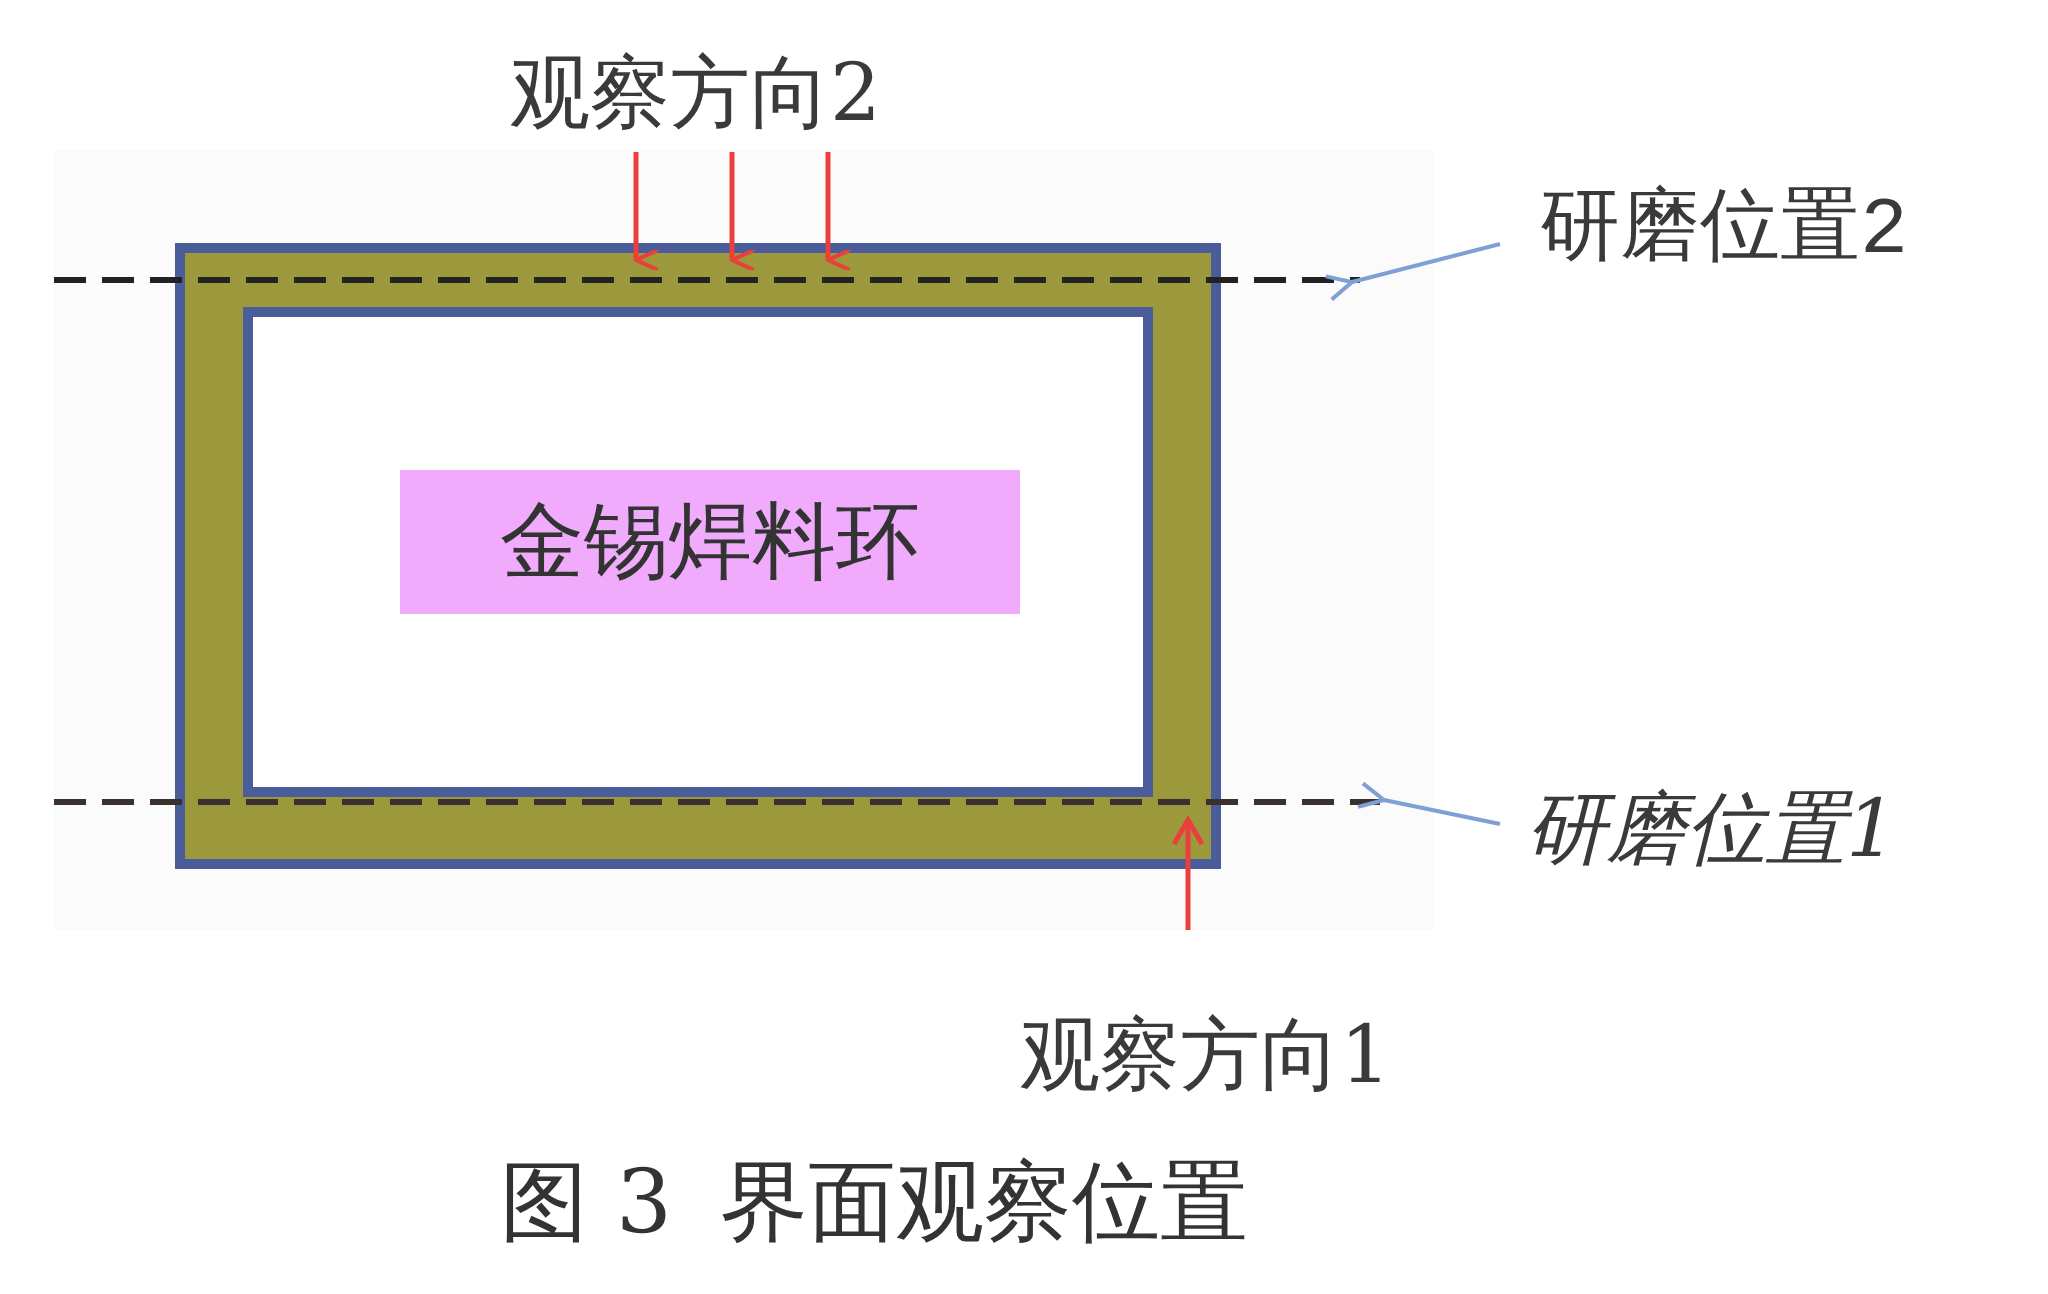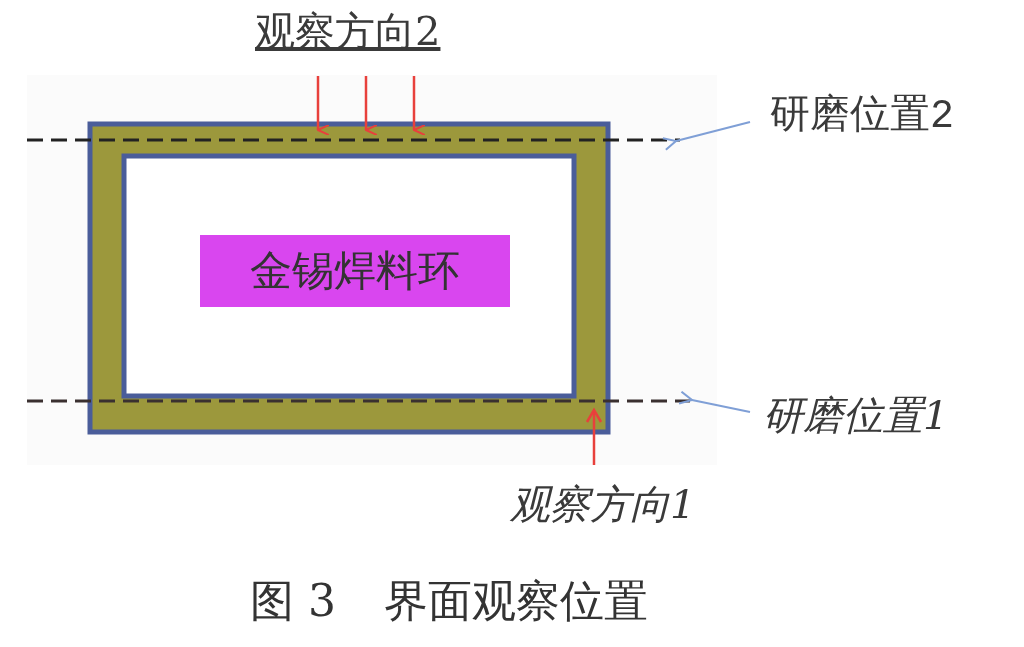--- a/index.html
+++ b/index.html
@@ -1,24 +1,24 @@
 <!DOCTYPE html>
 <html><head>
 <meta charset="utf-8">
 <style>
   html,body{margin:0;padding:0;background:#ffffff;}
   body{width:1024px;height:647px;position:relative;overflow:hidden;
        font-family:"DejaVu Serif","Liberation Serif",serif;color:#333;}
   .panel{position:absolute;left:27px;top:75px;width:690px;height:390px;background:#fbfbfb;}
   svg{position:absolute;left:0;top:0;}
   .lbl{position:absolute;font-size:40px;color:#3a3a3a;white-space:nowrap;line-height:1;}
-  .center-lbl{position:absolute;left:200px;top:235px;width:310px;height:72px;background:#d946ef;
+  .center-lbl{position:absolute;left:200px;top:235px;width:310px;height:72px;background:#f0abfc;
               font-size:42px;color:#333;display:flex;align-items:center;justify-content:center;}
   .caption{position:absolute;left:250px;top:572px;font-size:44px;color:#333;white-space:nowrap;}
-  .caption .num{margin-right:48px;}
+  .caption .num{margin-right:24px;}
 </style>
 </head>
 <body>
 
 <div class="panel"></div>
 
 <svg width="1024" height="647">
   <defs>
     <marker id="redhead" markerWidth="10" markerHeight="12" refX="5" refY="11" orient="auto" markerUnits="userSpaceOnUse">
       <path d="M0,0 L5,11 L10,0" fill="none" stroke="#e8403c" stroke-width="2"></path>
@@ -47,20 +47,20 @@
     <line x1="594" y1="465" x2="594" y2="412" stroke="#e8403c" stroke-width="2.5"></line>
     <path d="M587,422 L594,410 L601,422" fill="none" stroke="#e8403c" stroke-width="2.5"></path>
   </g>
 
   <line x1="750" y1="122" x2="676" y2="141" stroke="#7f9fd6" stroke-width="2" marker-end="url(#bluehead)"></line>
   <line x1="750" y1="412" x2="692" y2="400" stroke="#7f9fd6" stroke-width="2" marker-end="url(#bluehead)"></line>
 </svg>
 
 <div class="center-lbl">金锡焊料环</div>
 
-<div class="lbl" style="left:255px;top:11px;text-decoration:underline;">观察方向2</div>
+<div class="lbl" style="left:255px;top:27px;">观察方向2</div>
 <div class="lbl" style="left:770px;top:97px;font-family:Liberation Mono, monospace;">研磨位置2</div>
 <div class="lbl" style="left:763px;top:395px;font-style:italic;">研磨位置1</div>
-<div class="lbl" style="left:510px;top:484px;font-style:italic;">观察方向1</div>
+<div class="lbl" style="left:510px;top:508px;">观察方向1</div>
 
 <div class="caption">
   <span class="num">图 3</span><span>界面观察位置</span>
 </div>
 
 </body></html>

